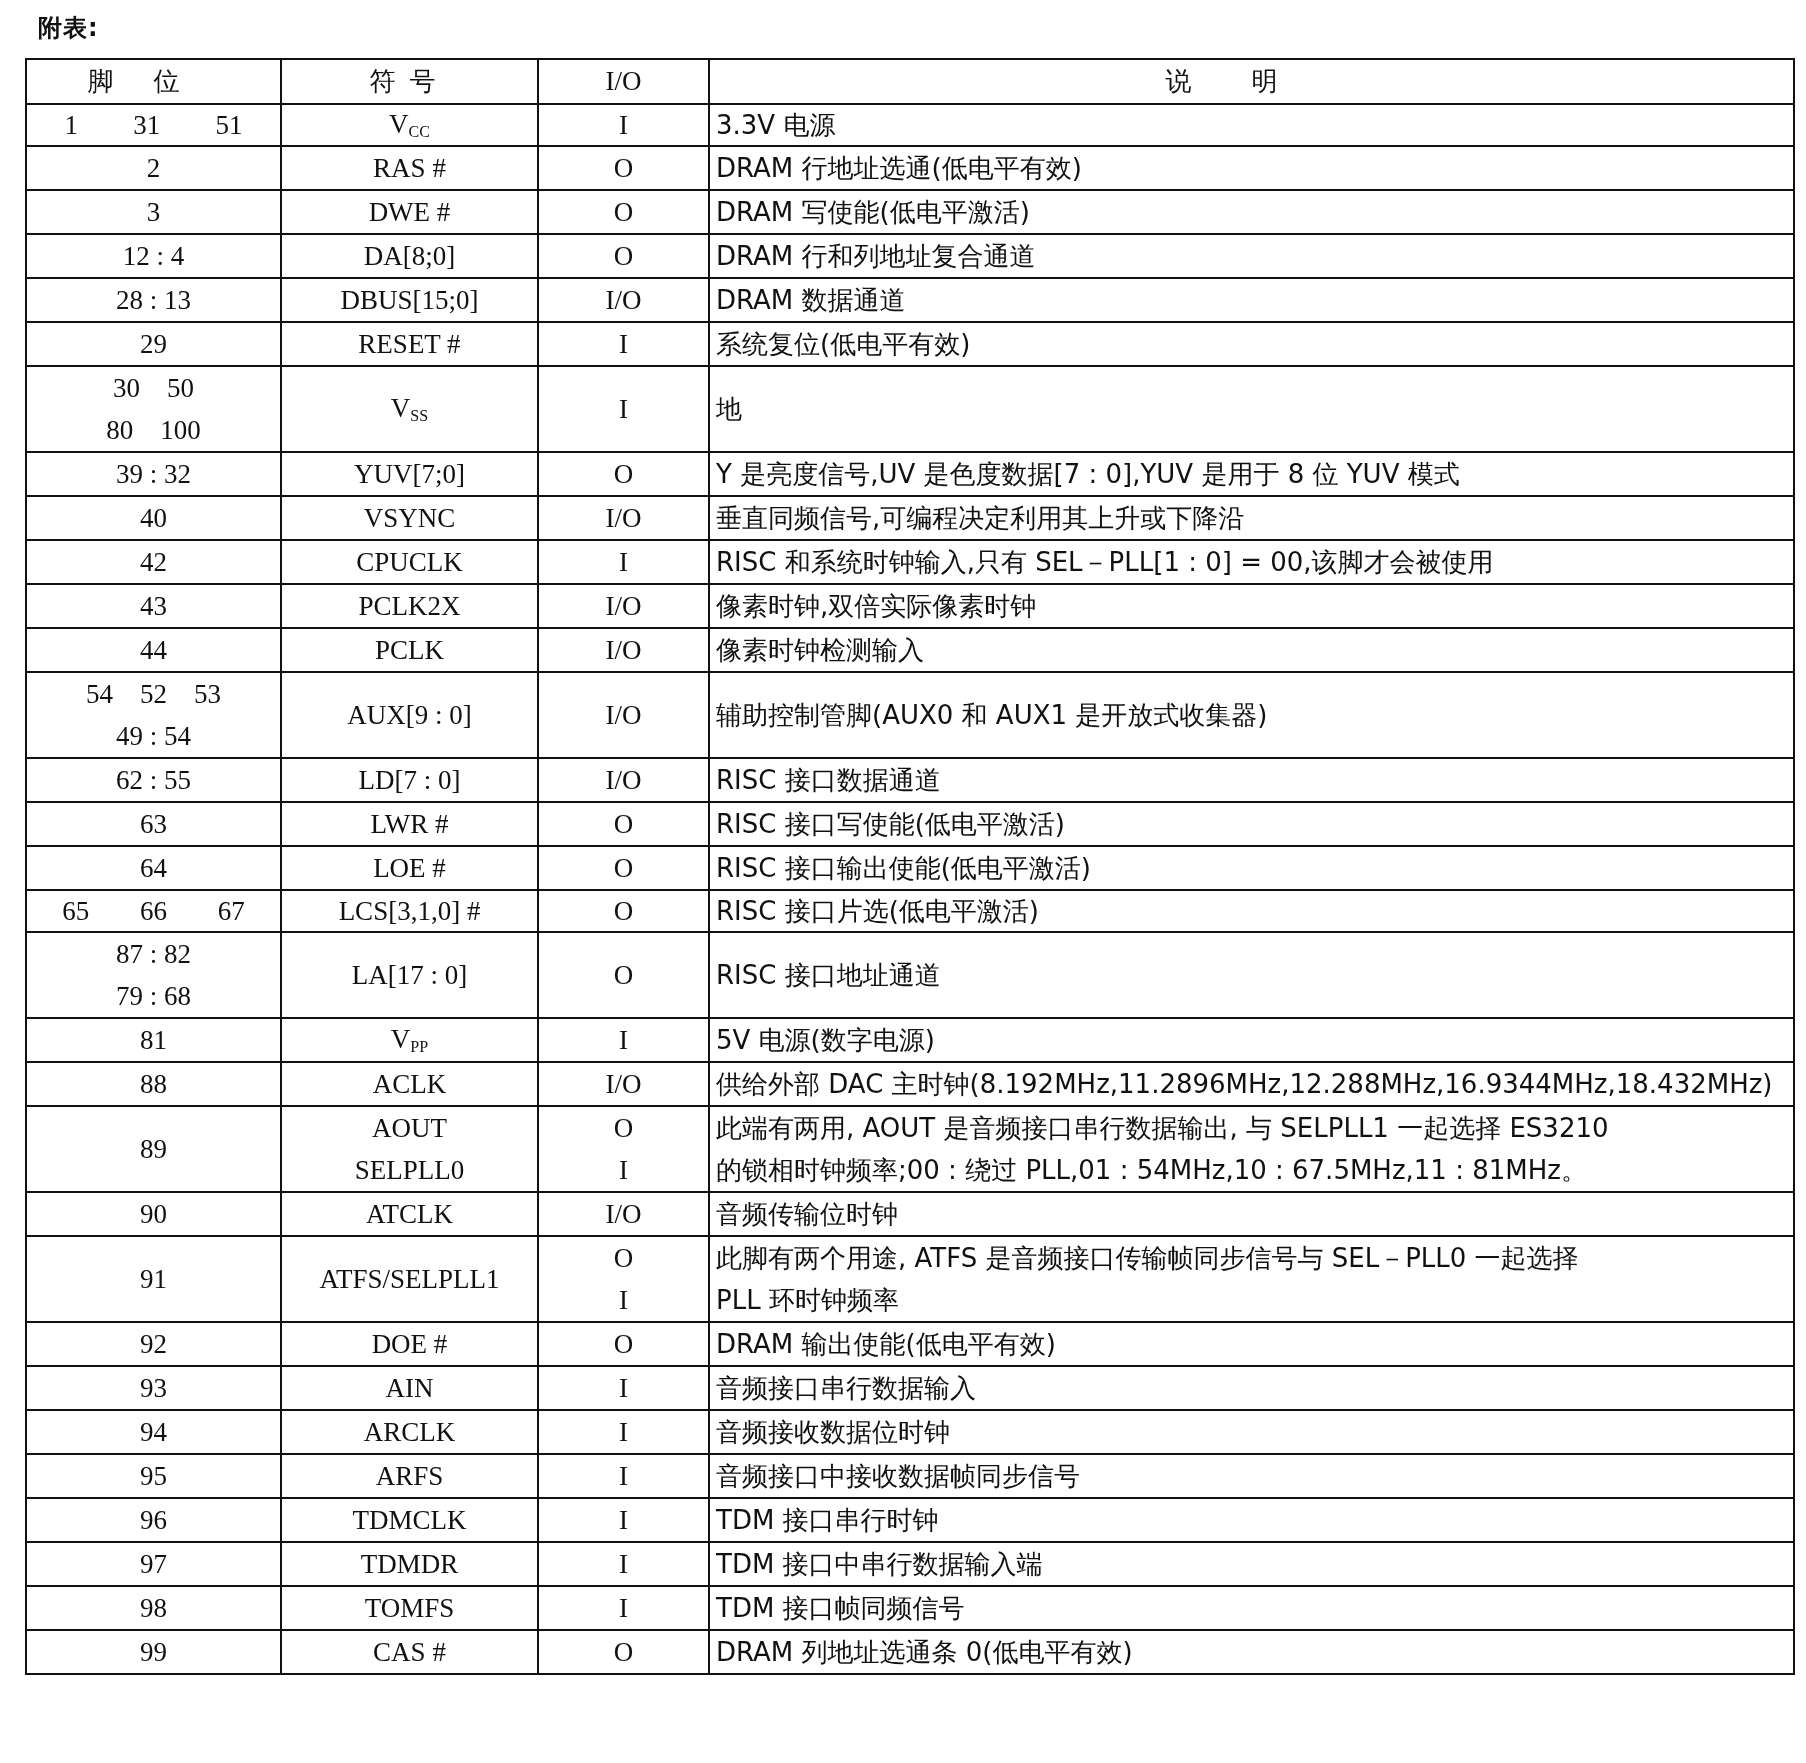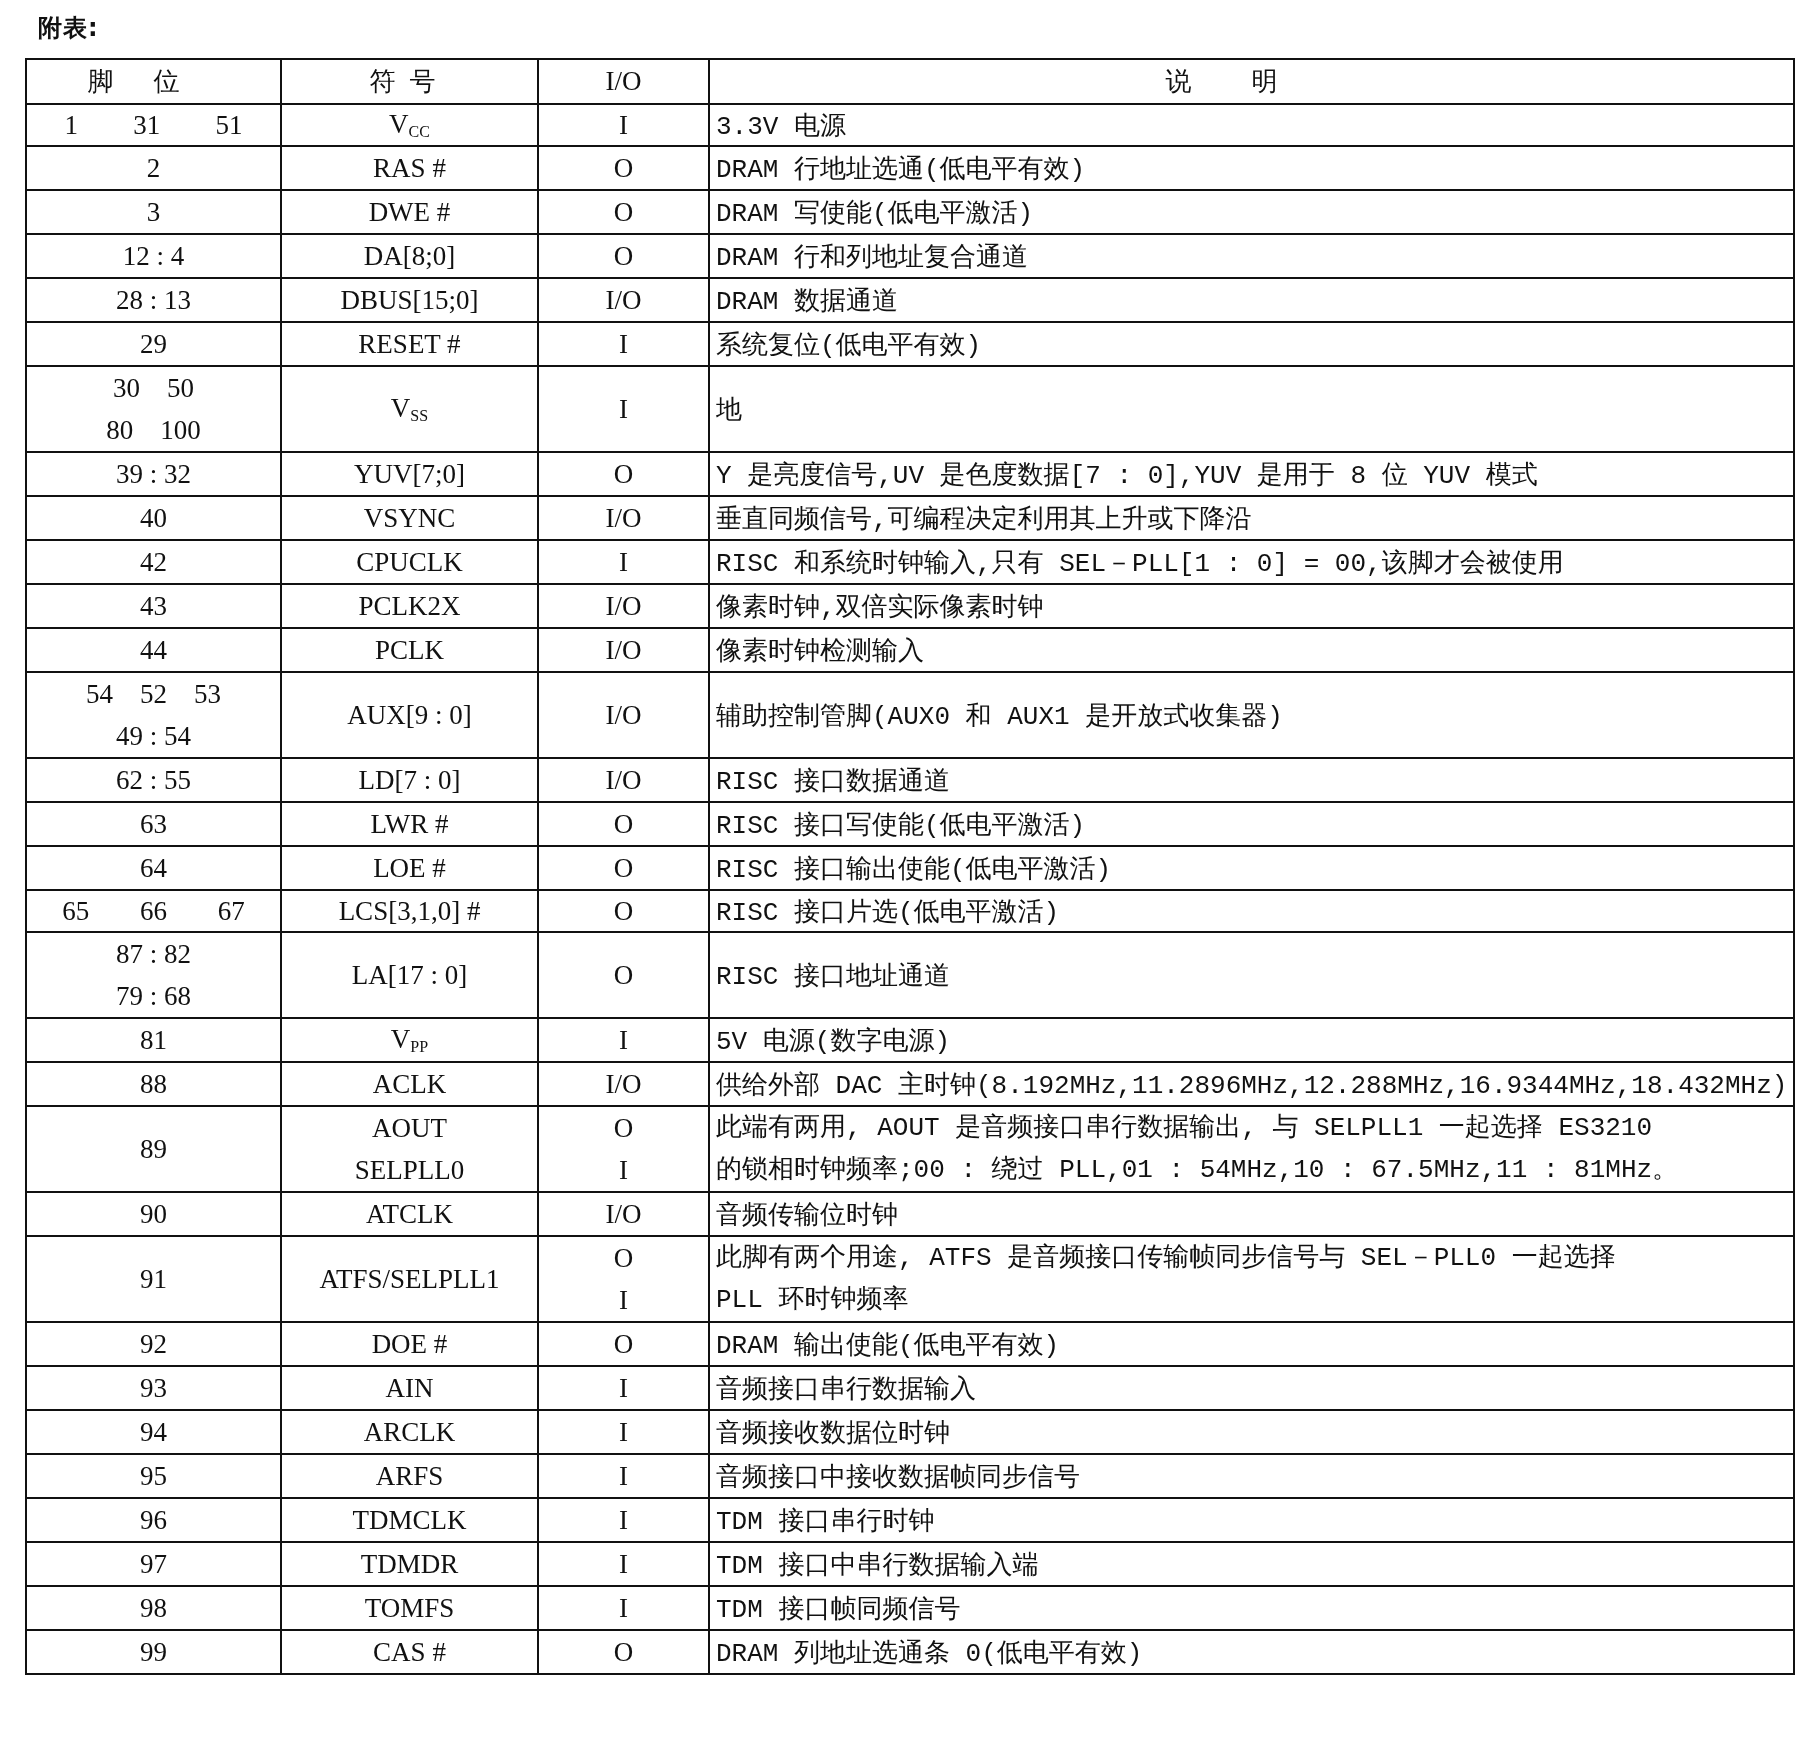--- a/index.html
+++ b/index.html
@@ -22,21 +22,21 @@
       font-weight: normal; overflow: hidden; white-space: nowrap;
     }
     col.c-pin { width: 255px; }
     col.c-sym { width: 257px; }
     col.c-io  { width: 171px; }
     col.c-desc{ width: auto; }
     th { text-align: center; height: 43px; }
     th.h-desc span { letter-spacing: 60px; }
     th.h-pin span { letter-spacing: 40px; }
     td.pin, td.sym, td.io { text-align: center; }
-    td.desc { text-align: left; padding-left: 16px; font-family: Liberation Mono, monospace; }
+    td.desc { text-align: left; padding-left: 16px; }
     tr.r1 td { height: 40px; }
     tr.r2 td { height: 83px; }
     .line { display: block; line-height: 42px; }
     .spread { display: flex; justify-content: space-around; padding: 0 4px; }
     .sub { font-size: 16px; vertical-align: -4px; }
     .zh { font-family: "DejaVu Sans", "Liberation Sans", sans-serif; font-size: 26px; margin-top: 44px; }
   </style>
 </head>
 <body>
 

